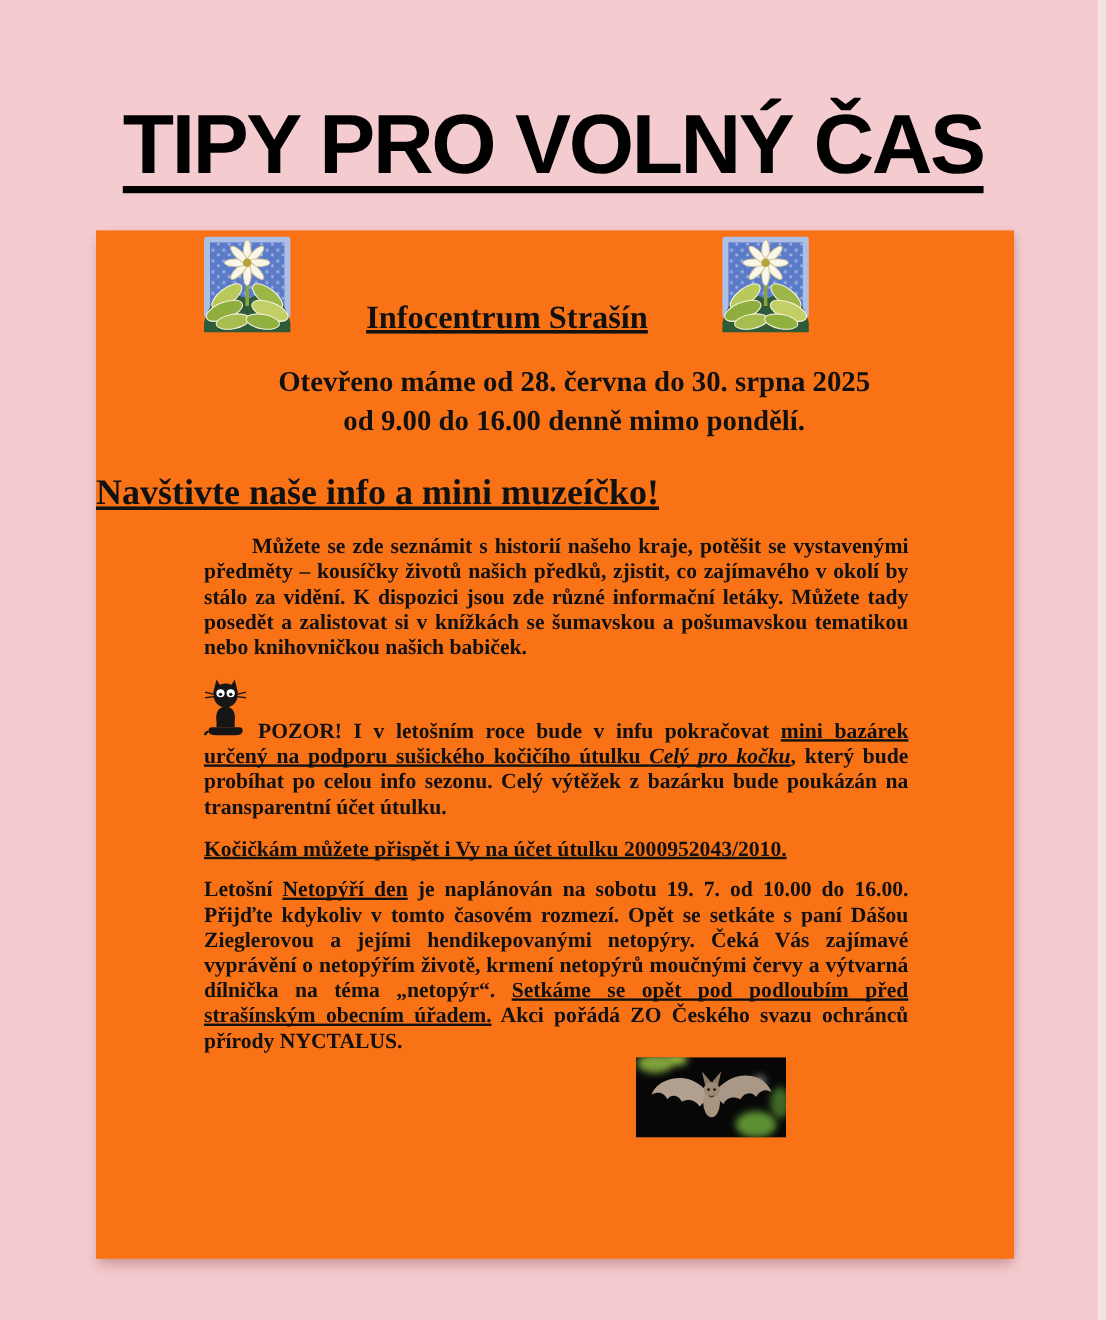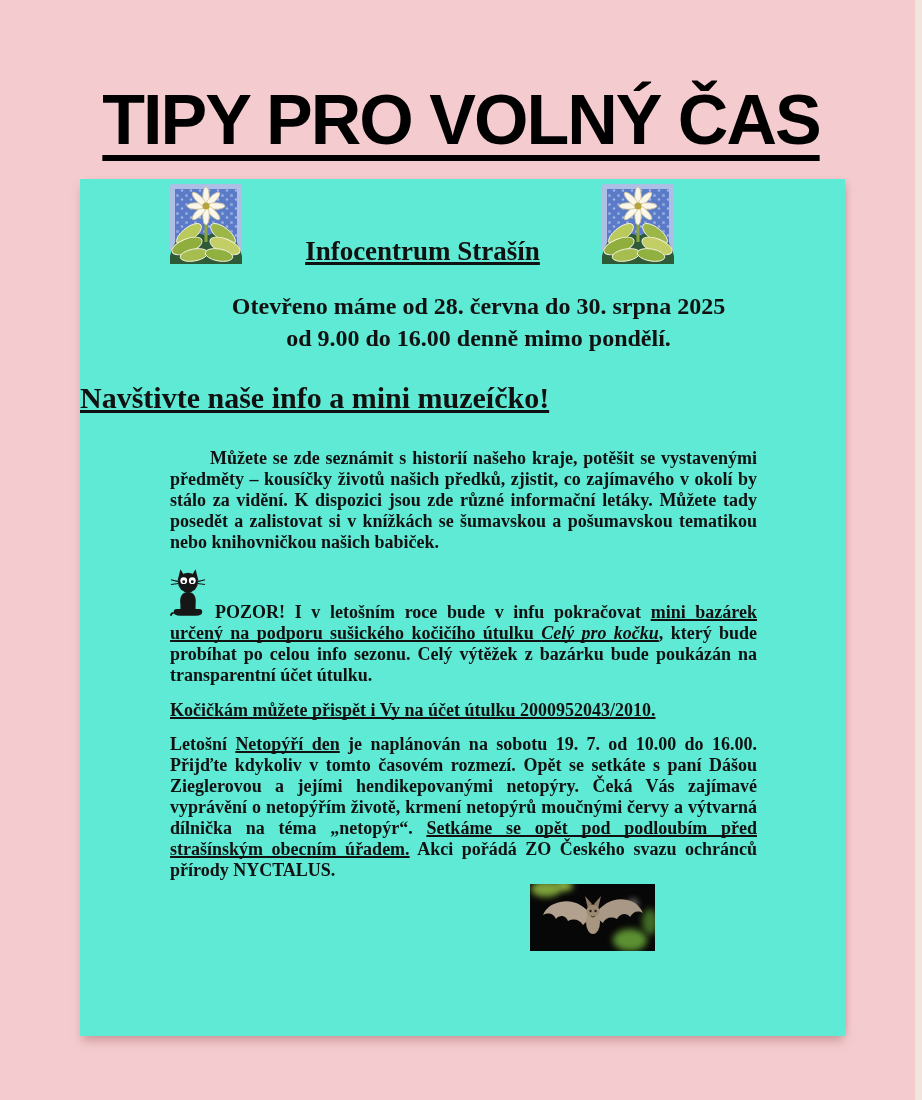--- a/index.html
+++ b/index.html
@@ -15,22 +15,22 @@
   
   .main-title-wrap { position:absolute; top:80px; left:0; width:922px; text-align:center; }
   .main-title {
     font-family:"Liberation Sans", sans-serif; font-weight:bold;
     font-size:70px; letter-spacing:-2px; color:#000000; white-space:nowrap;
     text-decoration:underline; text-decoration-thickness:6px;
     text-underline-offset:11px; text-decoration-skip-ink:none;
   }
   
   .paper {
-    position:absolute; left:80px; top:179px; width:765px; height:857px;
-    background:#5eead4; overflow:hidden;
+    position:absolute; left:80px; top:192px; width:765px; height:857px;
+    background:#f97316; overflow:hidden;
     box-shadow:0 7px 9px -2px rgba(176,116,122,.55), 4px 0 6px -3px rgba(176,116,122,.35);
   }
   .flower { position:absolute; width:80px; height:80px; top:5px; }
   .flower-left  { left:86px; }
   .flower-right { left:518px; }
   .doc-heading {
     margin-top:56px; text-align:center; position:relative; left:-40px;
     font-size:27px; font-weight:bold; line-height:32px;
   }
   .opening {
@@ -45,21 +45,21 @@
   .u {
     text-decoration:underline; text-decoration-thickness:2px;
     text-decoration-skip-ink:none;
   }
   .u3 { text-decoration-thickness:2.5px; }
   .body-p {
     margin:0 88px 0 90px; font-size:18px; line-height:21px;
     font-weight:bold; text-align:justify;
   }
   .indent { text-indent:40px; }
-  .p-about { margin-top:32px; }
+  .p-about { margin-top:16px; }
   .p-bazaar { margin-top:15px; }
   .p-donation { margin-top:14px; }
   .p-batday { margin-top:13px; }
   .cat-wrap { display:inline-block; width:36px; height:50px; margin-right:9px; vertical-align:baseline; }
   .cat-wrap svg { display:block; width:36px; height:50px; }
   em { font-style:italic; }
   .bat-photo { margin:3px 0 0 450px; width:125px; height:67px; }
   .bat-photo svg { display:block; }
   .defs-holder { position:absolute; width:0; height:0; overflow:hidden; }
 </style>

